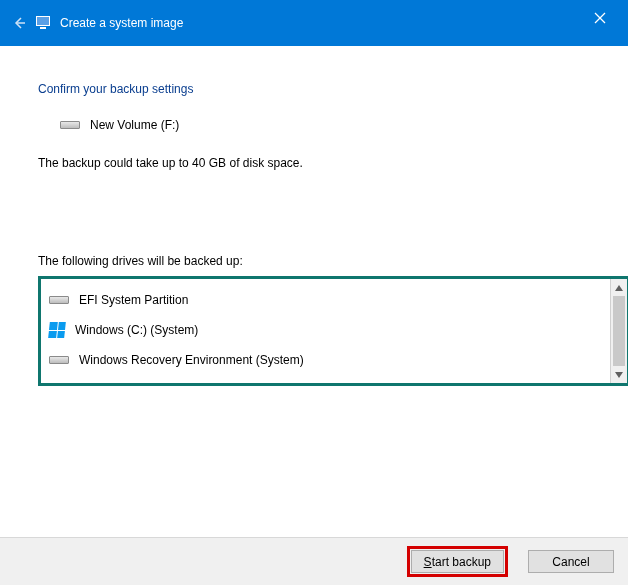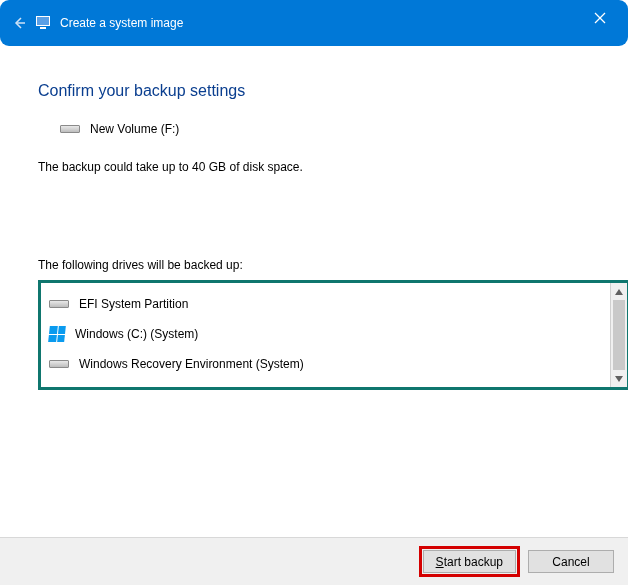--- a/index.html
+++ b/index.html
@@ -13,21 +13,20 @@
     height: 585px;
     overflow: hidden;
   }
   .titlebar {
     height: 46px;
     background: #0078d7;
     display: flex;
     align-items: center;
     position: relative;
     color: #fff;
-    border-radius: 9px;
   }
   .tb-back {
     width: 14px; height: 14px;
     margin-left: 12px;
     display: inline-block;
   }
   .tb-back svg { display:block; }
   .tb-icon {
     width: 16px; height: 16px;
     margin-left: 10px;
@@ -56,21 +55,21 @@
     display: flex; align-items:center; justify-content:center;
     cursor: pointer;
   }
   .tb-close svg { display:block; }
 
   .content {
     padding: 36px 38px 0 38px;
   }
   .heading {
     color: #0a3e8f;
-    font-size: 16px;
+    font-size: 12px;
     font-weight: 400;
     margin-bottom: 22px;
   }
   .label {
     font-size: 12px;
     margin-bottom: 10px;
   }
   .location-row {
     display: flex;
     align-items: center;
@@ -149,21 +148,21 @@
   .footer {
     position: absolute;
     left:0; right:0; bottom:0;
     height: 48px;
     background: #f0f0f0;
     border-top: 1px solid #d8d8d8;
     display: flex;
     align-items: center;
     justify-content: flex-end;
     padding-right: 14px;
-    gap: 8px;
+    gap: 20px;
   }
   .btn {
     min-width: 86px;
     height: 23px;
     background: #e1e1e1;
     border: 1px solid #adadad;
     font-family: inherit;
     font-size: 12px;
     padding: 0 12px;
     cursor: pointer;

